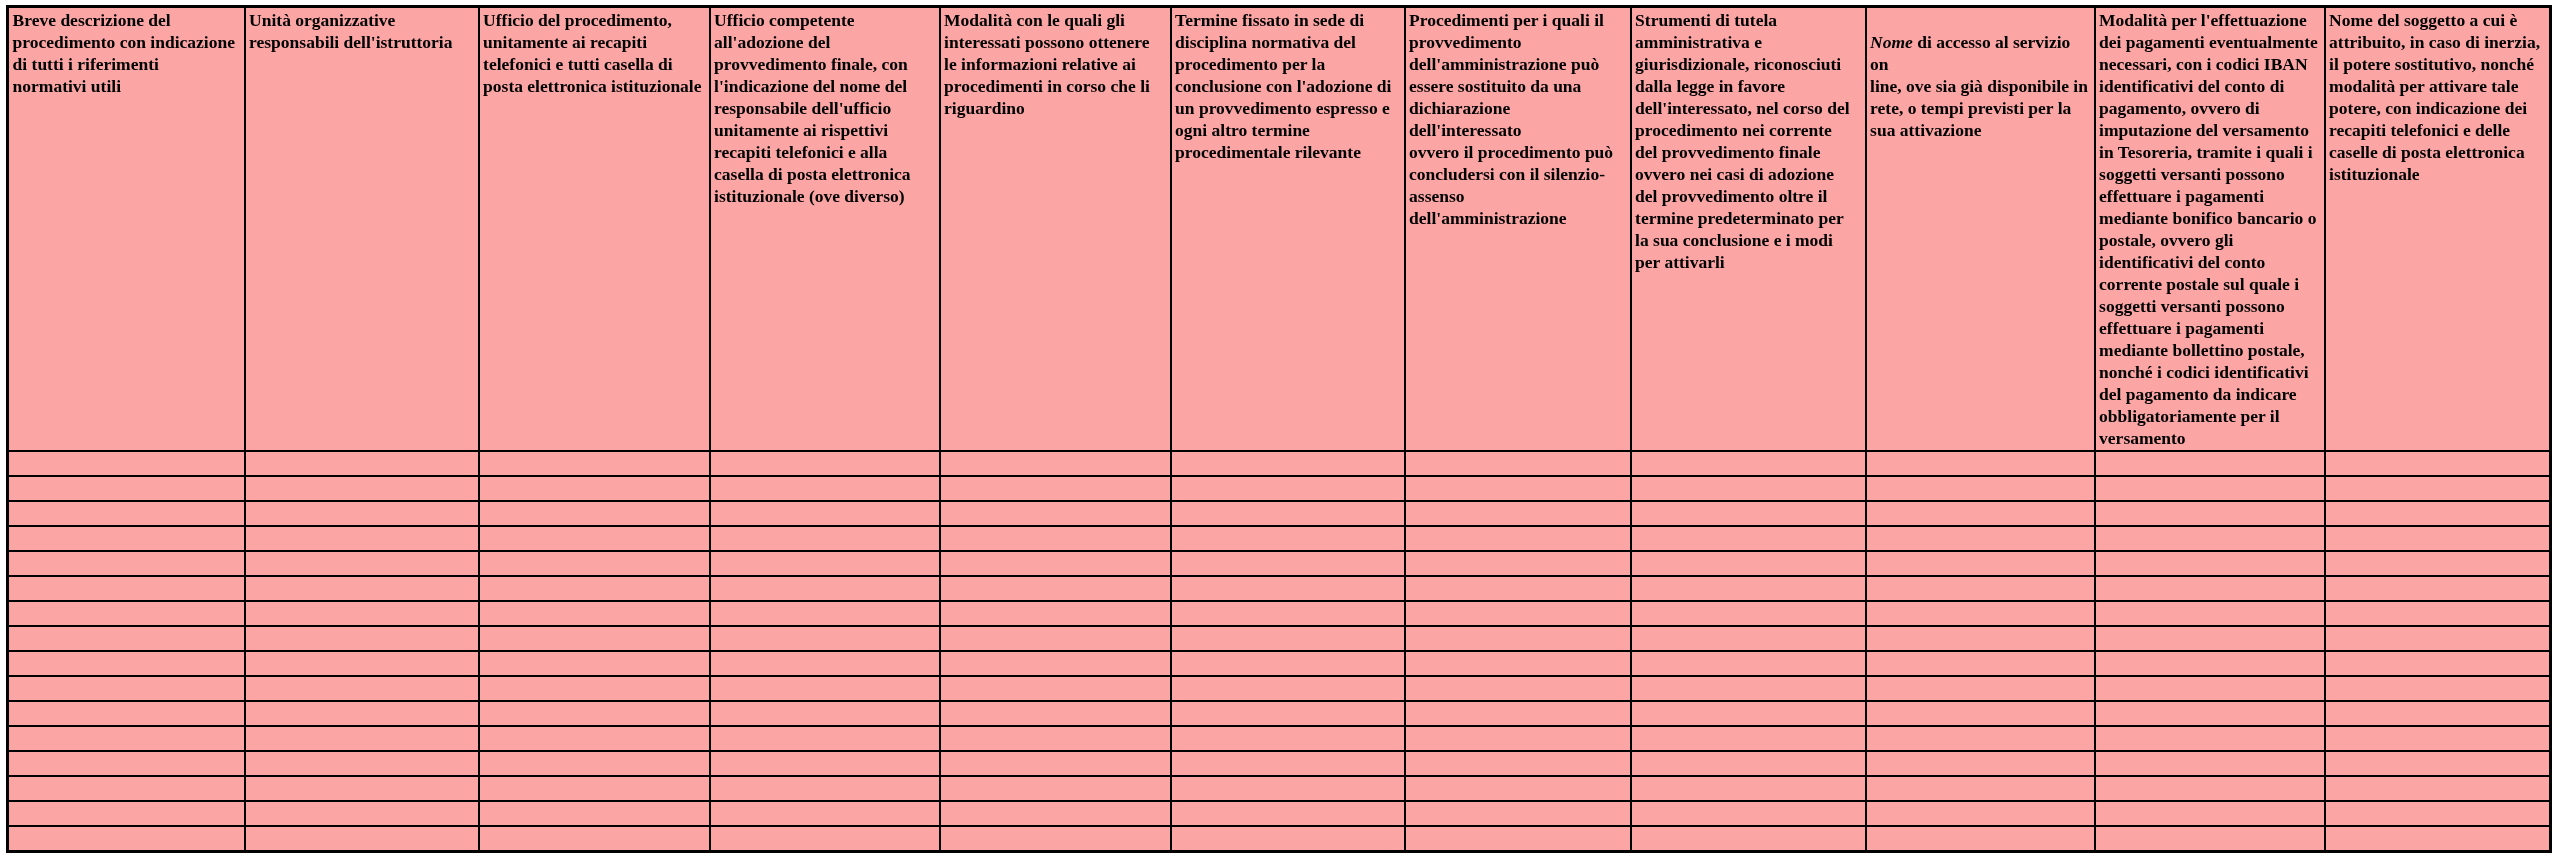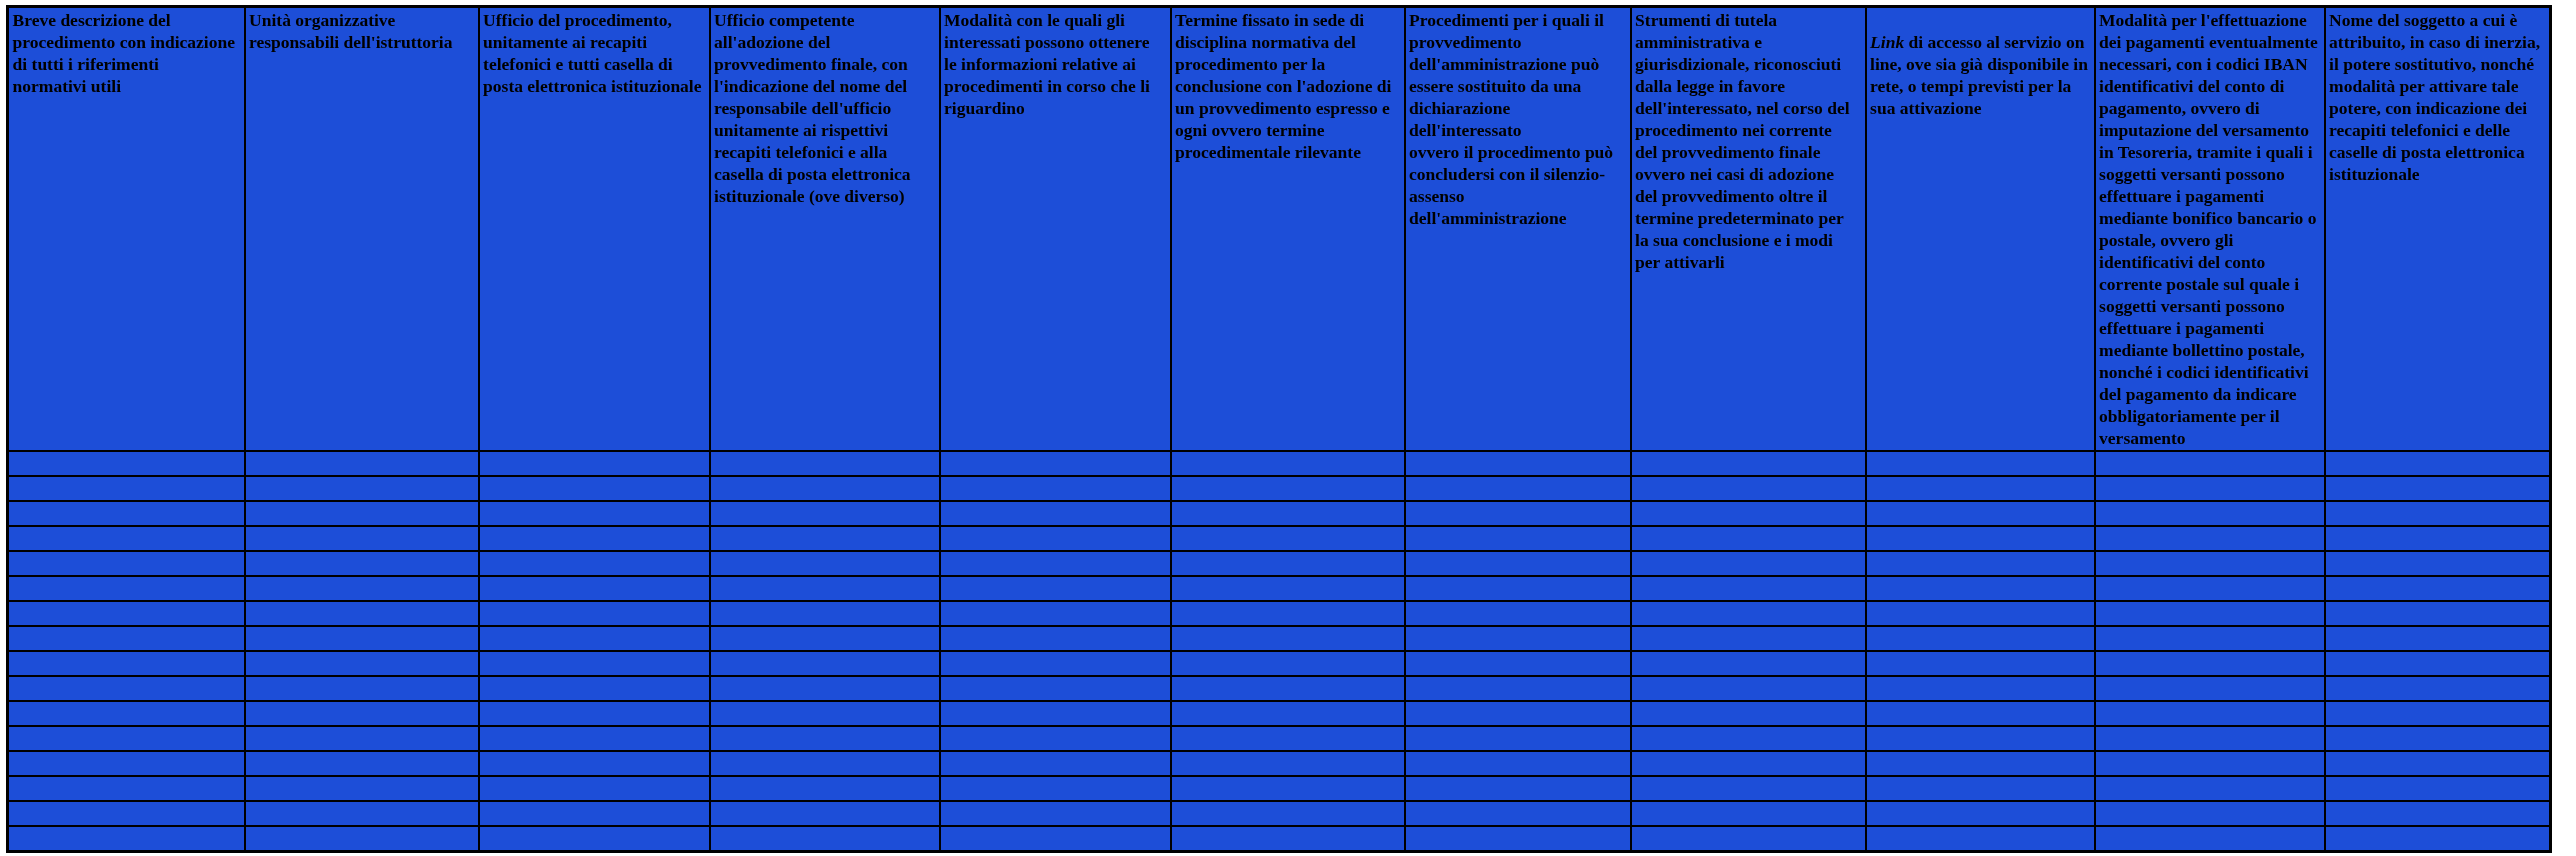--- a/index.html
+++ b/index.html
@@ -11,21 +11,21 @@
     overflow: hidden;
   }
   table.proc-table {
     position: absolute;
     left: 6px;
     top: 4.8px;
     width: 2543px;
     border-collapse: collapse;
     table-layout: fixed;
     border: 3.6px solid #000000;
-    background: #1d4ed8;
+    background: #fca5a5;
   }
   table.proc-table th,
   table.proc-table td {
     border: 2.4px solid #000000;
     box-sizing: border-box;
   }
   table.proc-table thead tr {
     height: 443px;
   }
   table.proc-table th {
@@ -91,21 +91,21 @@
       <th>Modalità con le quali gli
 interessati possono ottenere
 le informazioni relative ai
 procedimenti in corso che li
 riguardino</th>
       <th>Termine fissato in sede di
 disciplina normativa del
 procedimento per la
 conclusione con l'adozione di
 un provvedimento espresso e
-ogni ovvero termine
+ogni altro termine
 procedimentale rilevante</th>
       <th>Procedimenti per i quali il
 provvedimento
 dell'amministrazione può
 essere sostituito da una
 dichiarazione dell'interessato
 ovvero il procedimento può
 concludersi con il silenzio-
 assenso dell'amministrazione</th>
       <th>Strumenti di tutela
@@ -114,21 +114,21 @@
 dalla legge in favore
 dell'interessato, nel corso del
 procedimento nei corrente
 del provvedimento finale
 ovvero nei casi di adozione
 del provvedimento oltre il
 termine predeterminato per
 la sua conclusione e i modi
 per attivarli</th>
       <th>
-        <span class="italic-lead">Link</span><span> di accesso al servizio on
+        <span class="italic-lead">Nome</span><span> di accesso al servizio on
 line, ove sia già disponibile in
 rete, o tempi previsti per la
 sua attivazione</span>
       </th>
       <th>Modalità per l'effettuazione
 dei pagamenti eventualmente
 necessari, con i codici IBAN
 identificativi del conto di
 pagamento, ovvero di
 imputazione del versamento

